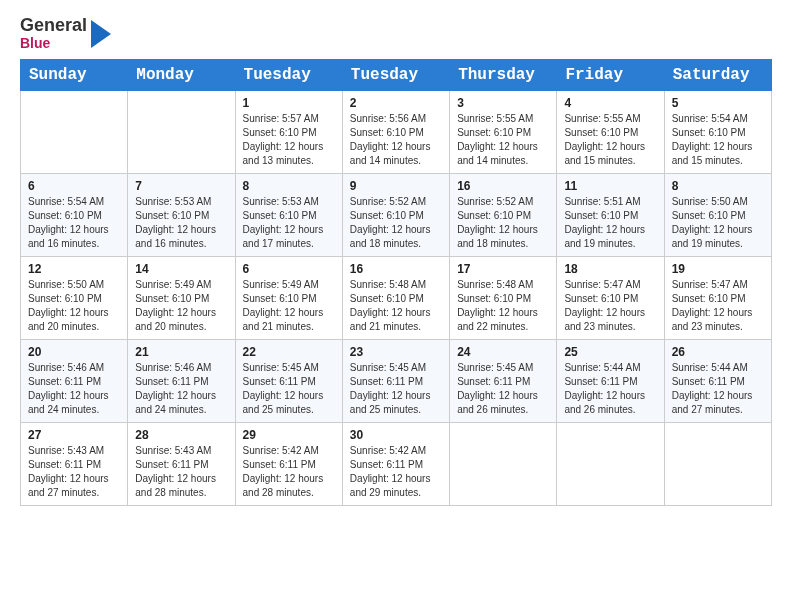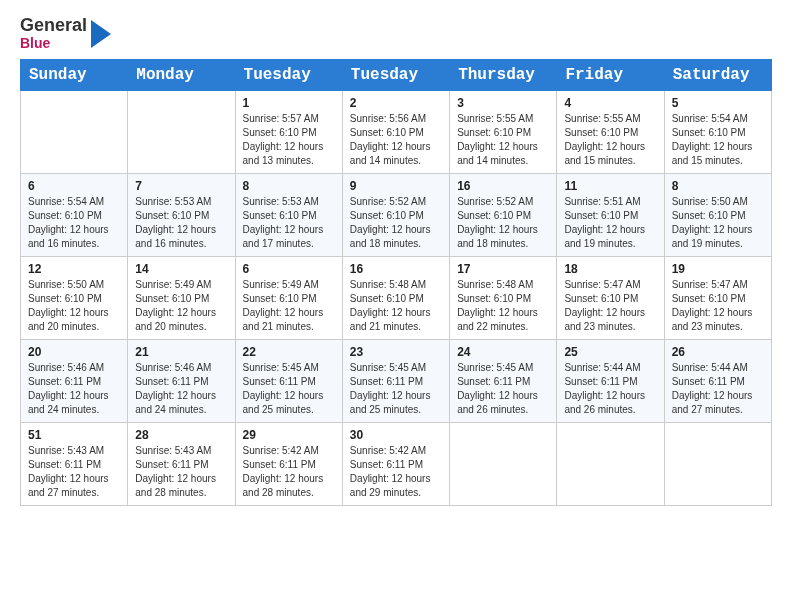--- a/index.html
+++ b/index.html
@@ -234,21 +234,21 @@
           <span class="day-number">25</span>
           <div class="day-info">Sunrise: 5:44 AM<br>Sunset: 6:11 PM<br>Daylight: 12 hours and 26 minutes.</div>
         </td>
         <td>
           <span class="day-number">26</span>
           <div class="day-info">Sunrise: 5:44 AM<br>Sunset: 6:11 PM<br>Daylight: 12 hours and 27 minutes.</div>
         </td>
       </tr>
       <tr>
         <td>
-          <span class="day-number">51</span>
+          <span class="day-number">27</span>
           <div class="day-info">Sunrise: 5:43 AM<br>Sunset: 6:11 PM<br>Daylight: 12 hours and 27 minutes.</div>
         </td>
         <td>
           <span class="day-number">28</span>
           <div class="day-info">Sunrise: 5:43 AM<br>Sunset: 6:11 PM<br>Daylight: 12 hours and 28 minutes.</div>
         </td>
         <td>
           <span class="day-number">29</span>
           <div class="day-info">Sunrise: 5:42 AM<br>Sunset: 6:11 PM<br>Daylight: 12 hours and 28 minutes.</div>
         </td>

